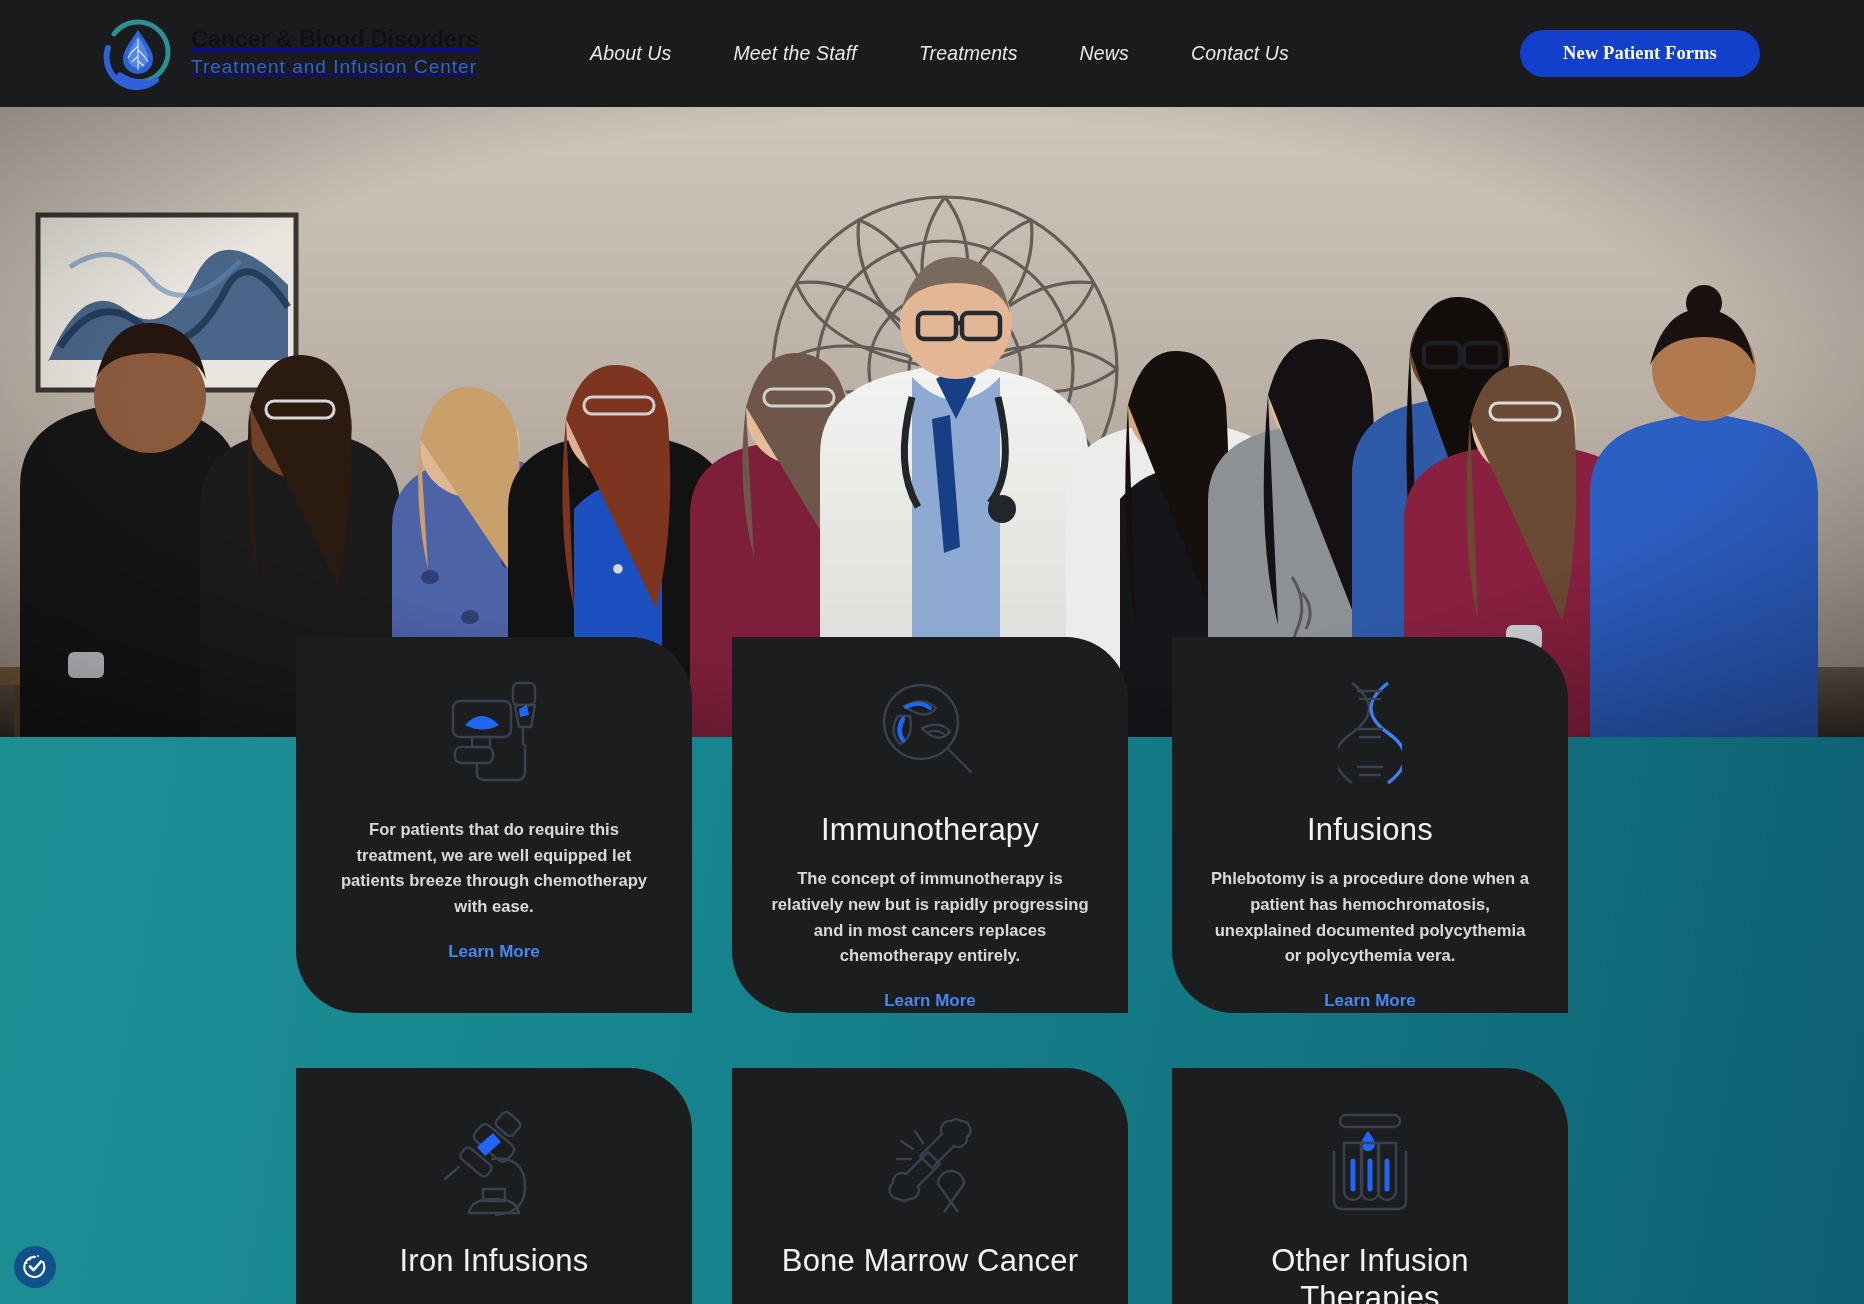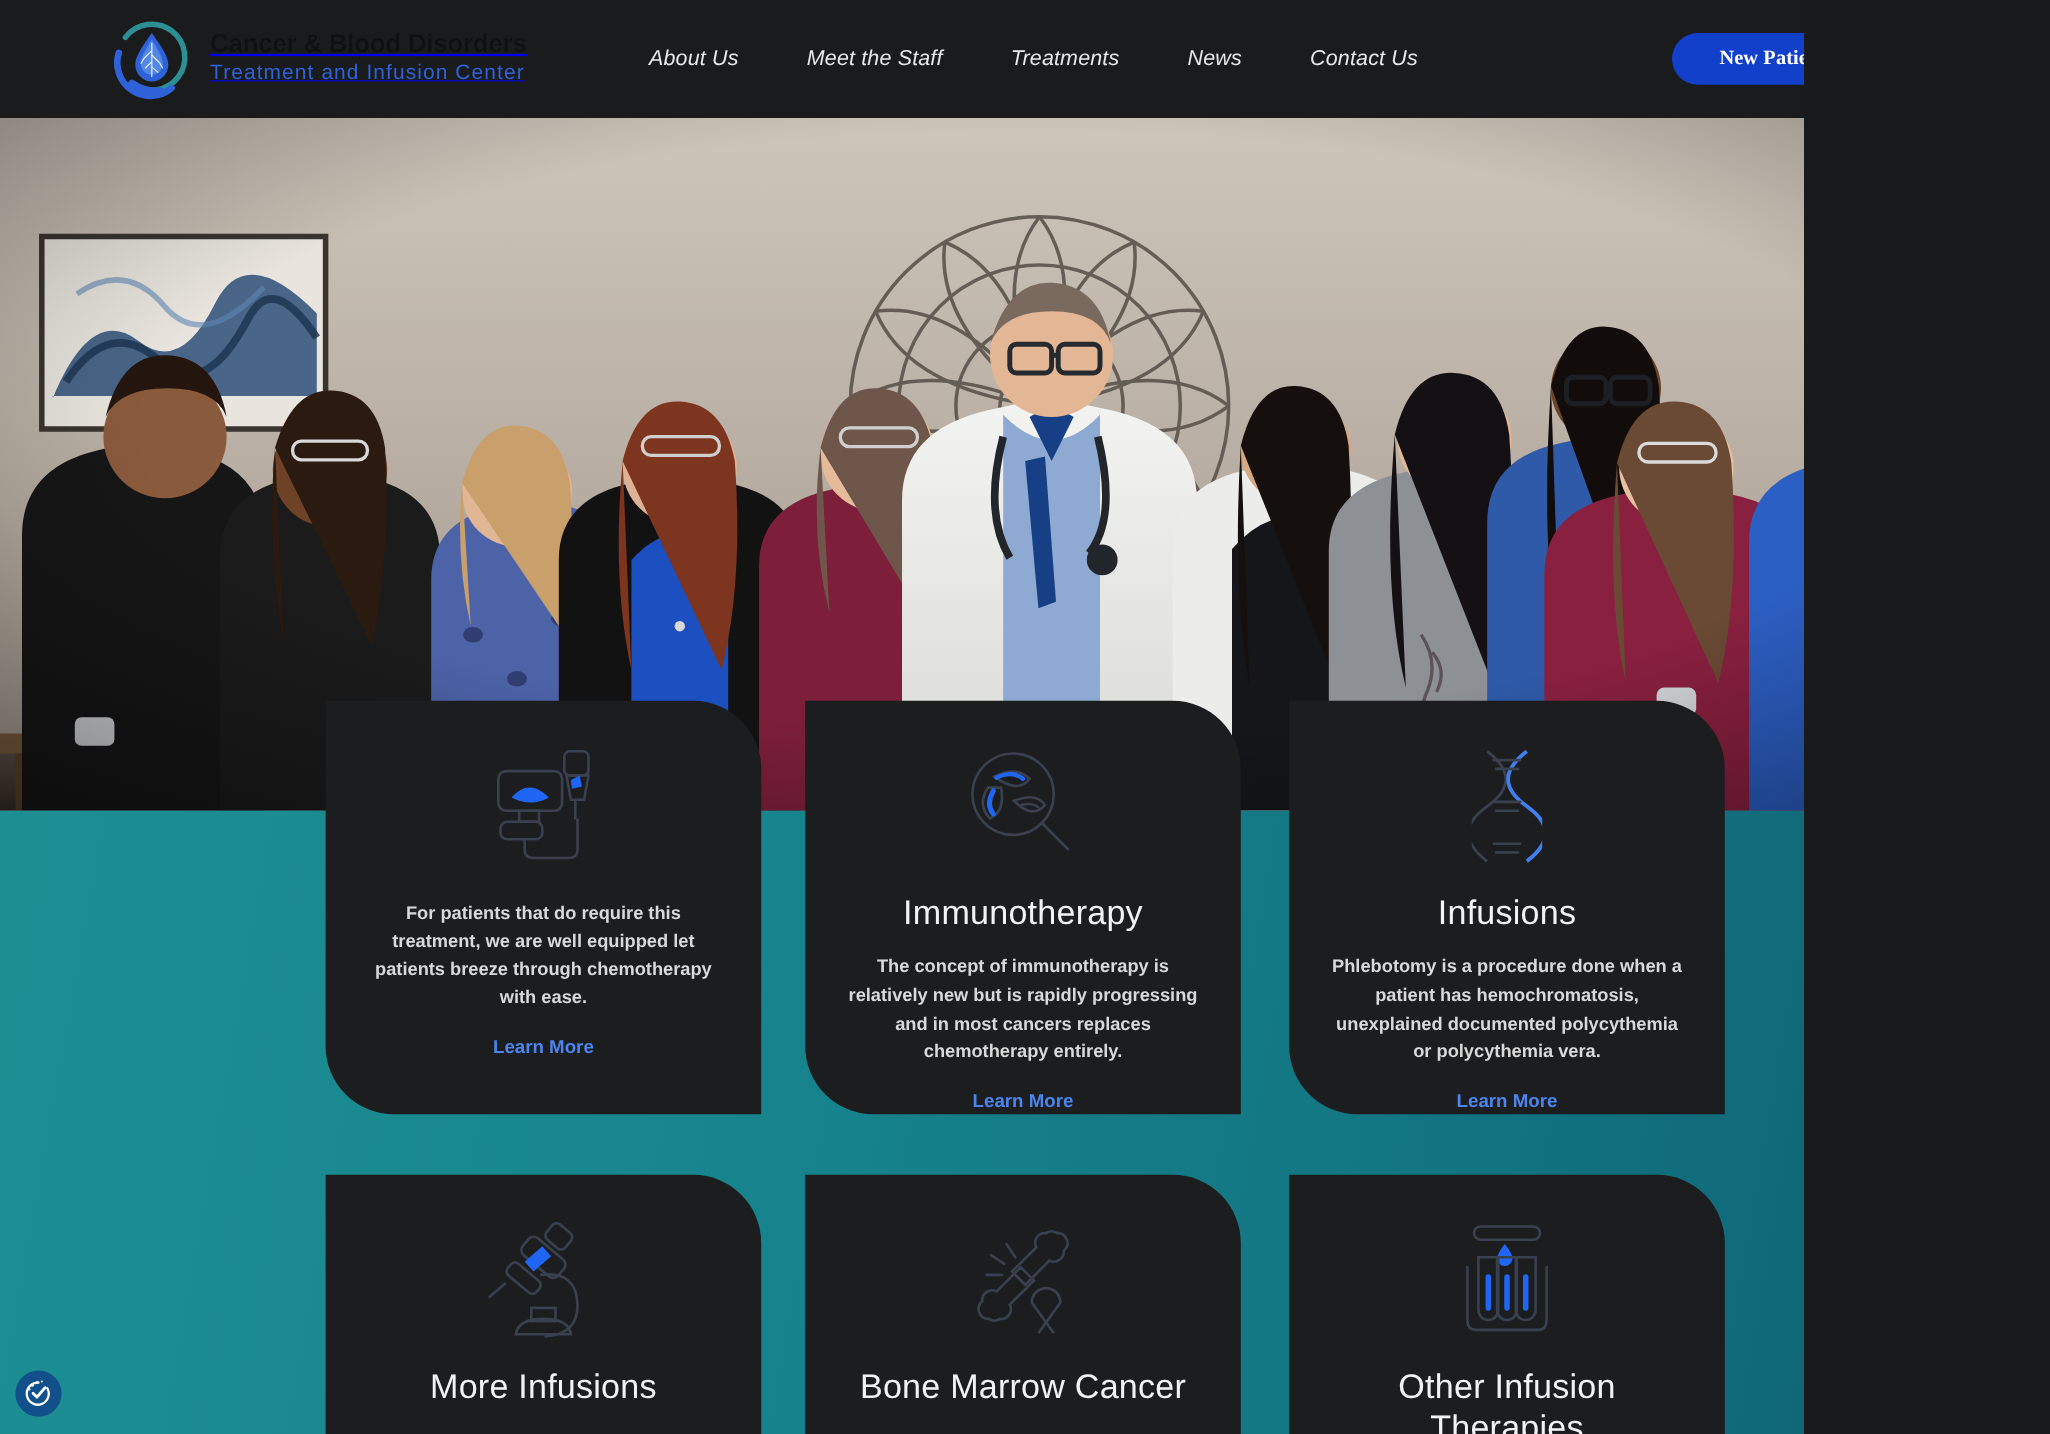--- a/index.html
+++ b/index.html
@@ -6,21 +6,21 @@
   html, body {
     width: 1864px;
     height: 1304px;
     overflow: hidden;
     font-family: "Liberation Sans", sans-serif;
     background: #191a1c;
   }
 
   .page {
     position: relative;
-    width: 1640px;
+    width: 1864px;
     height: 1304px;
     overflow: hidden;
     background: #191a1c;
   }
 
   
   .header {
     position: absolute;
     top: 0; left: 0;
     width: 1864px;
@@ -467,21 +467,21 @@
           <rect x="58" y="4" width="22" height="18" rx="5" transform="rotate(40 69 13)" fill="none" stroke="#39414f" stroke-width="2.4"></rect>
           <rect x="34" y="22" width="42" height="20" rx="6" transform="rotate(40 55 32)" fill="none" stroke="#39414f" stroke-width="2.4"></rect>
           <path d="M38 36 l16 -14 l8 9 l-16 14 Z" fill="#1f66f5"></path>
           <path d="M52 48 q34 -4 34 28 q0 26 -30 28" fill="none" stroke="#39414f" stroke-width="2.4"></path>
           <rect x="20" y="44" width="34" height="14" rx="5" transform="rotate(40 37 51)" fill="none" stroke="#39414f" stroke-width="2.4"></rect>
           <path d="M6 68 l14 -12" stroke="#39414f" stroke-width="2.4" fill="none" stroke-linecap="round"></path>
           <rect x="44" y="78" width="22" height="12" fill="none" stroke="#39414f" stroke-width="2.4"></rect>
           <path d="M30 102 q2 -14 25 -14 q23 0 25 14 Z" fill="none" stroke="#39414f" stroke-width="2.4"></path>
         </svg>
       </div>
-      <div class="card-title">More Infusions</div>
+      <div class="card-title">Iron Infusions</div>
       <div class="card-desc"></div>
       <a class="card-link" href="#"></a>
     </div>
 
     <div class="card row2 col2">
       <div class="card-icon">
         <svg width="110" height="106" viewBox="0 0 110 106">
           <path d="M86 10 a9 9 0 0 1 6 16 a9 9 0 0 1 -13 9 l-22 22 l-12 -12 l22 -22 a9 9 0 0 1 9 -13 a9 9 0 0 1 10 0 Z" fill="none" stroke="#39414f" stroke-width="2.4"></path>
           <path d="M24 88 a9 9 0 0 1 -6 -16 a9 9 0 0 1 13 -9 l22 -22 l12 12 l-22 22 a9 9 0 0 1 -9 13 a9 9 0 0 1 -10 0 Z" fill="none" stroke="#39414f" stroke-width="2.4"></path>
           <g stroke="#39414f" stroke-width="2.4" stroke-linecap="round">

